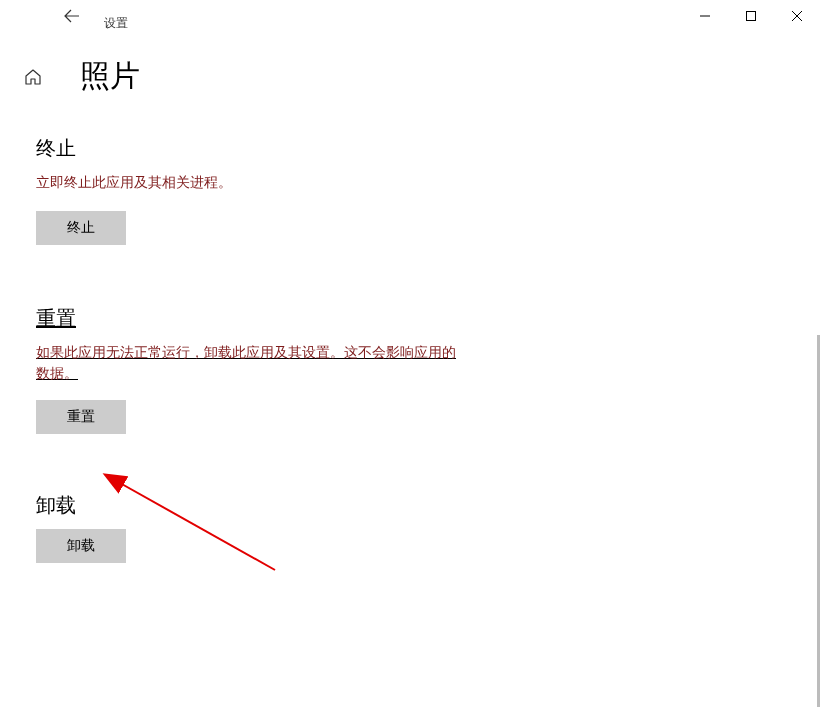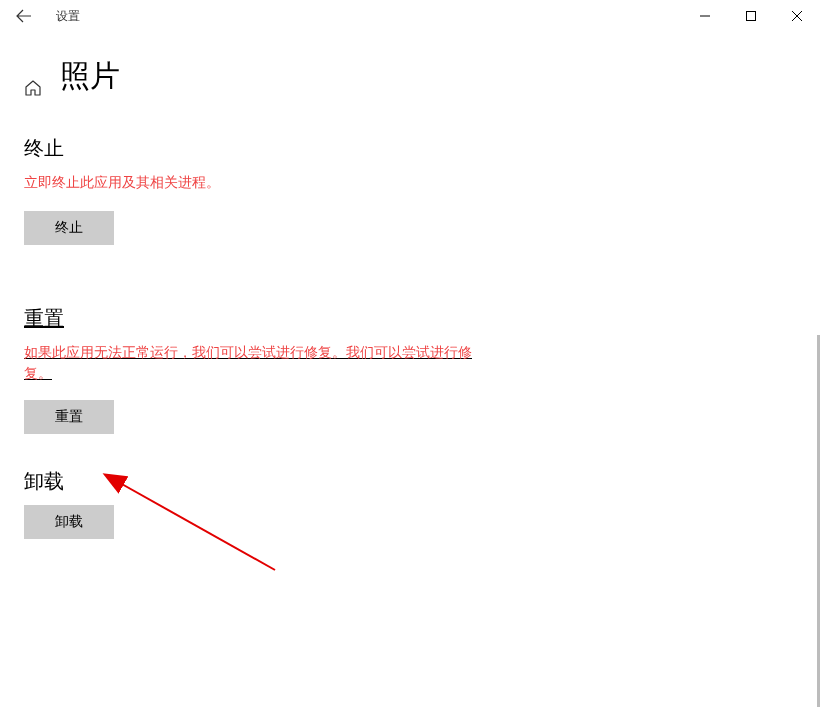--- a/index.html
+++ b/index.html
@@ -7,22 +7,23 @@
       font-family: "Microsoft YaHei", "Segoe UI", sans-serif;
       background: #ffffff;
       width: 820px;
       height: 707px;
       overflow: hidden;
       position: relative;
     }
     .titlebar {
       height: 32px;
       display: flex;
-      align-items: center;
+      align-items: flex-end;
       position: relative;
+      padding-left: 48px;
     }
     .back-btn {
       width: 48px;
       height: 32px;
       display: flex;
       align-items: center;
       justify-content: center;
       cursor: pointer;
     }
     .titlebar-title {
@@ -39,49 +40,50 @@
     .win-btn {
       width: 46px;
       height: 32px;
       display: flex;
       align-items: center;
       justify-content: center;
       cursor: pointer;
     }
     .header {
       display: flex;
-      align-items: flex-end;
+      align-items: center;
       padding: 24px 24px 10px 24px;
+      gap: 20px;
     }
     .home-icon {
       margin-right: 18px;
       display: flex;
       align-items: center;
     }
     .page-title {
       font-size: 30px;
       font-weight: 400;
       color: #000;
     }
     .content {
-      padding: 0 24px;
+      padding: 0 36px;
       max-width: 500px;
     }
     .section {
       margin-top: 28px;
     }
     .section-title {
       font-size: 20px;
       font-weight: 400;
       color: #000;
       margin-bottom: 10px;
     }
     .section-desc {
       font-size: 14px;
-      color: #ef4444;
+      color: #7f1d1d;
       line-height: 1.5;
       margin-bottom: 18px;
       max-width: 460px;
     }
     .btn {
       display: inline-block;
       background: #cccccc;
       border: none;
       padding: 8px 30px;
       font-size: 14px;
@@ -155,25 +157,25 @@
 <div class="content">
 
   <div class="section">
     <div class="section-title">终止</div>
     <div class="section-desc">立即终止此应用及其相关进程。</div>
     <button class="btn">终止</button>
   </div>
 
   <div class="section reset-sec" style="margin-top:60px;text-decoration:underline;">
     <div class="section-title">重置</div>
-    <div class="section-desc">如果此应用无法正常运行，我们可以尝试进行修复。我们可以尝试进行修复。</div>
+    <div class="section-desc">如果此应用无法正常运行，卸载此应用及其设置。这不会影响应用的数据。</div>
     <button class="btn">重置</button>
   </div>
 
-  <div class="section" style="margin-top:34px;">
+  <div class="section" style="margin-top:58px;">
     <div class="section-title">卸载</div>
     <button class="btn">卸载</button>
   </div>
 
 </div>
 
 <svg class="arrow-annotation" width="820" height="707" style="left:0;top:0;">
   <defs>
     <marker id="arrowhead" markerWidth="12" markerHeight="10" refX="2" refY="5" orient="auto">
       <polygon points="0 0, 12 5, 0 10" fill="#e20000"></polygon>

